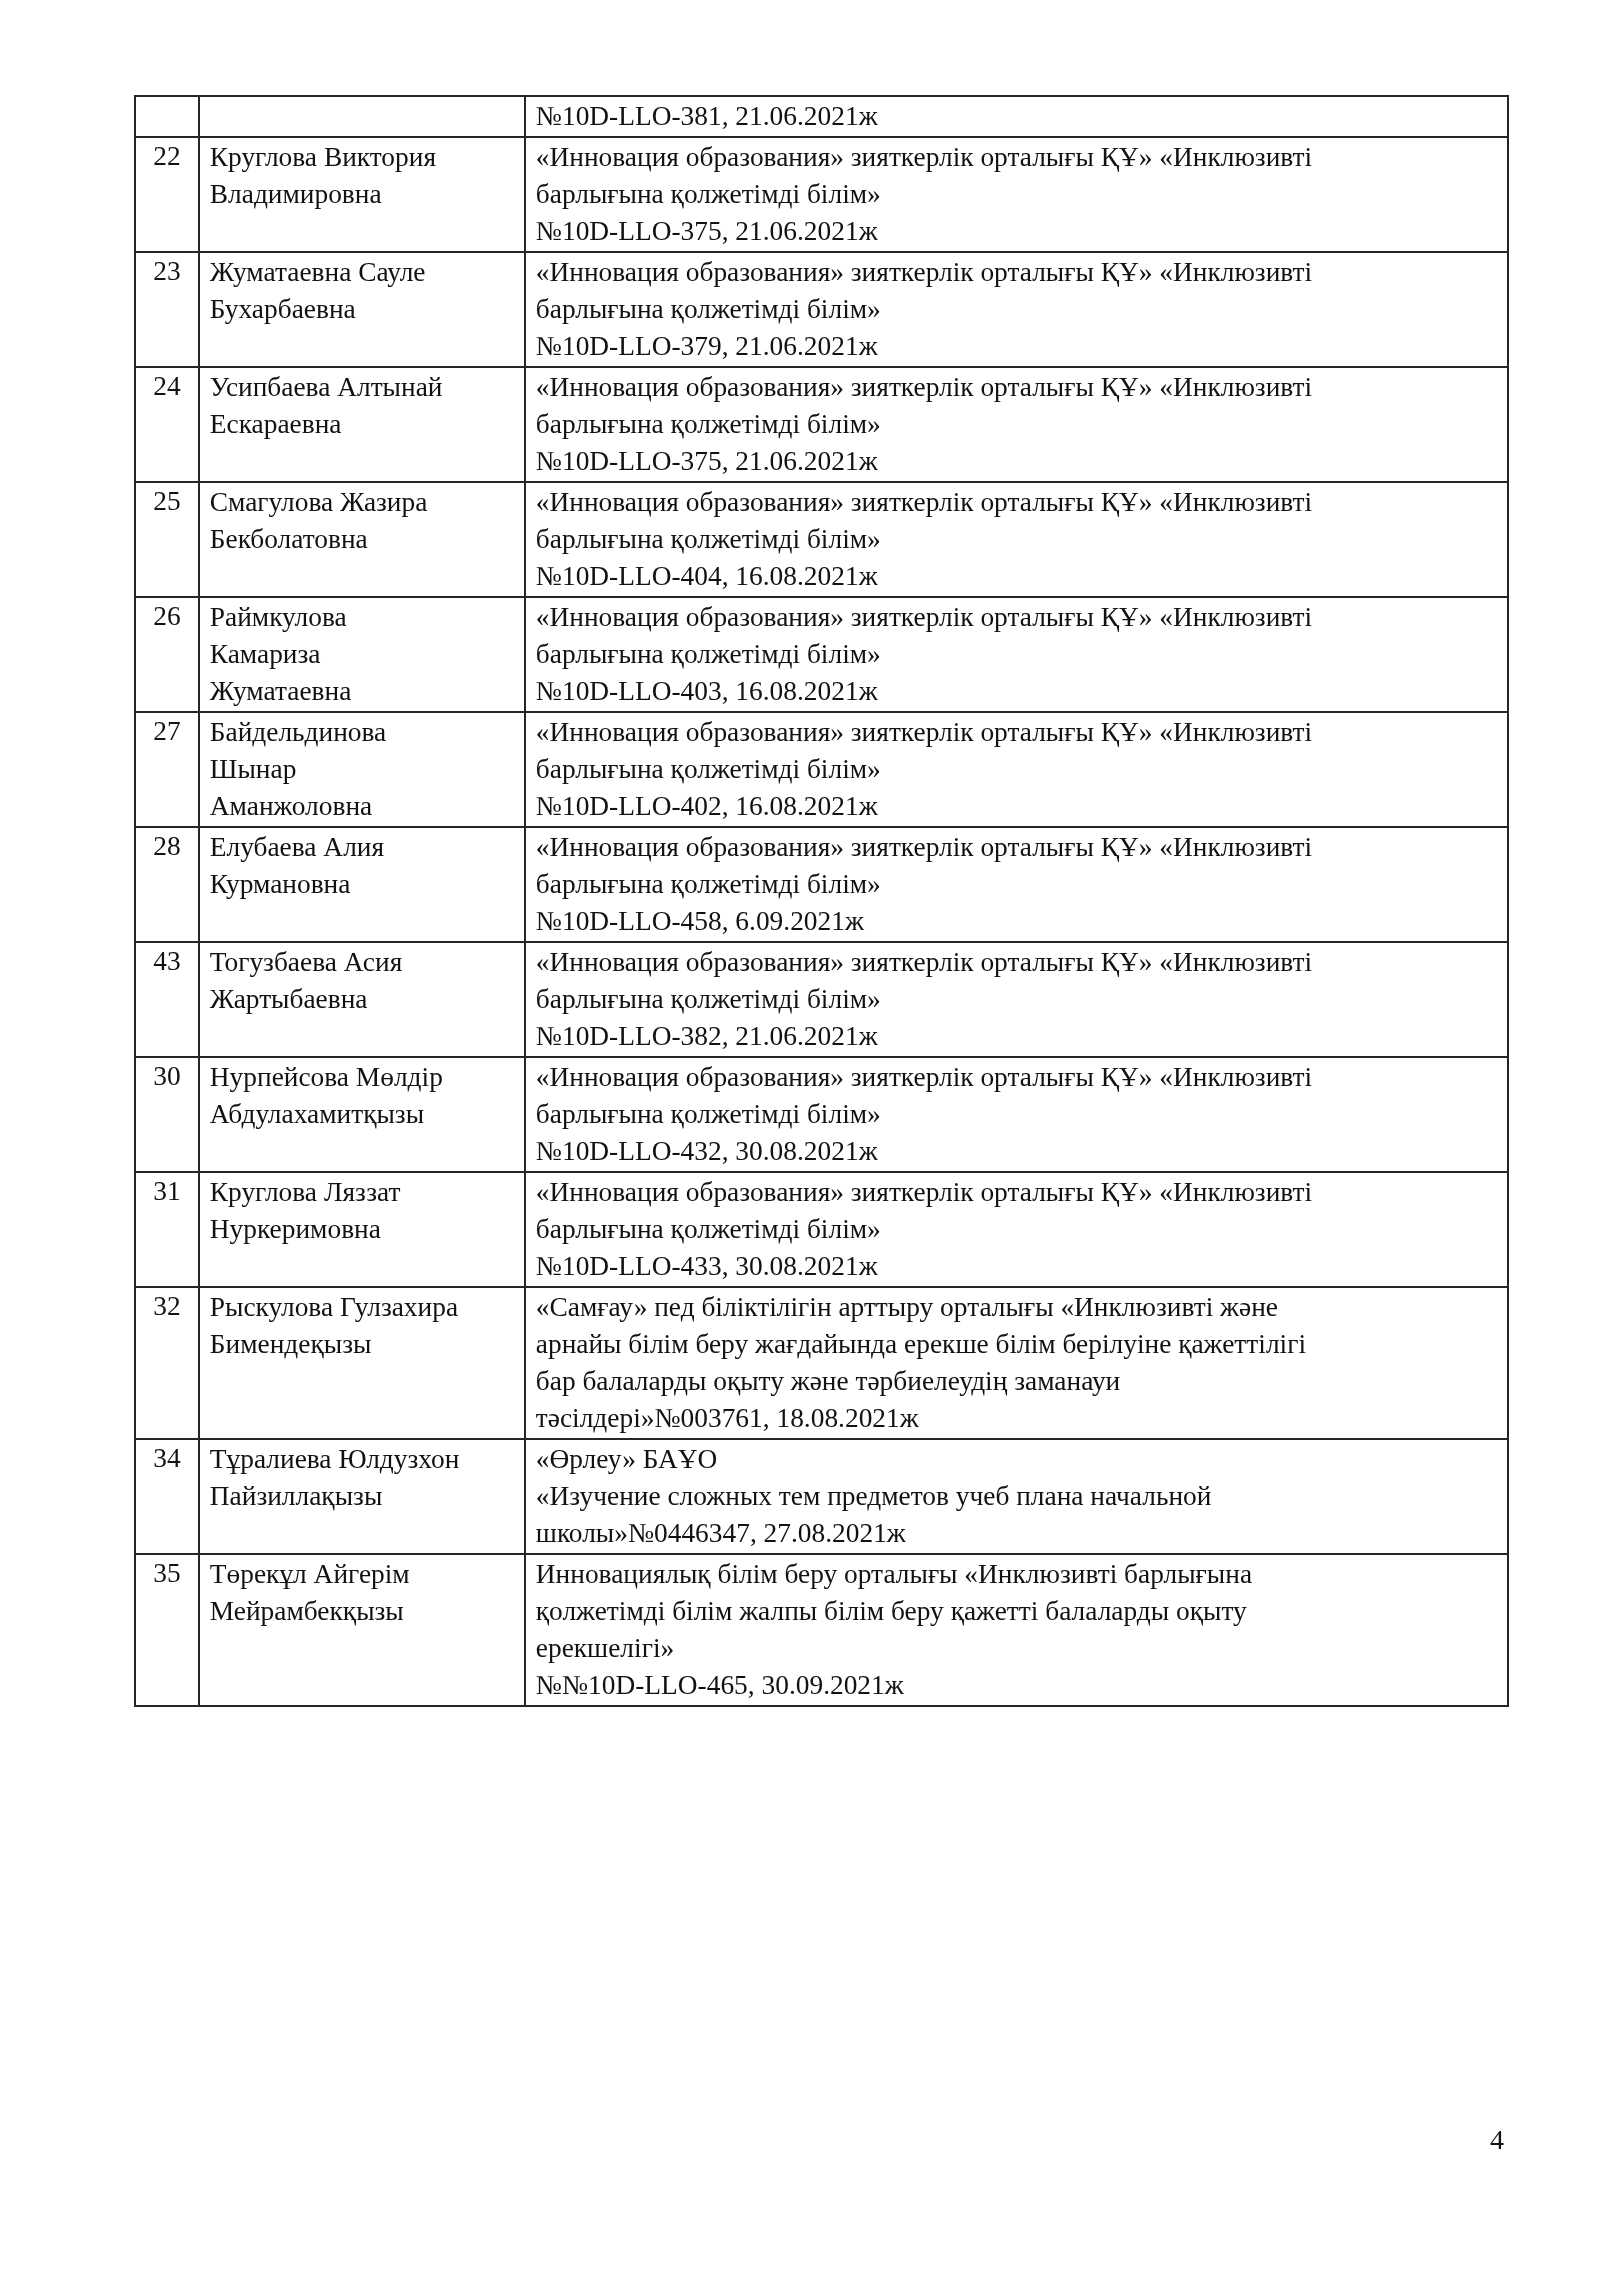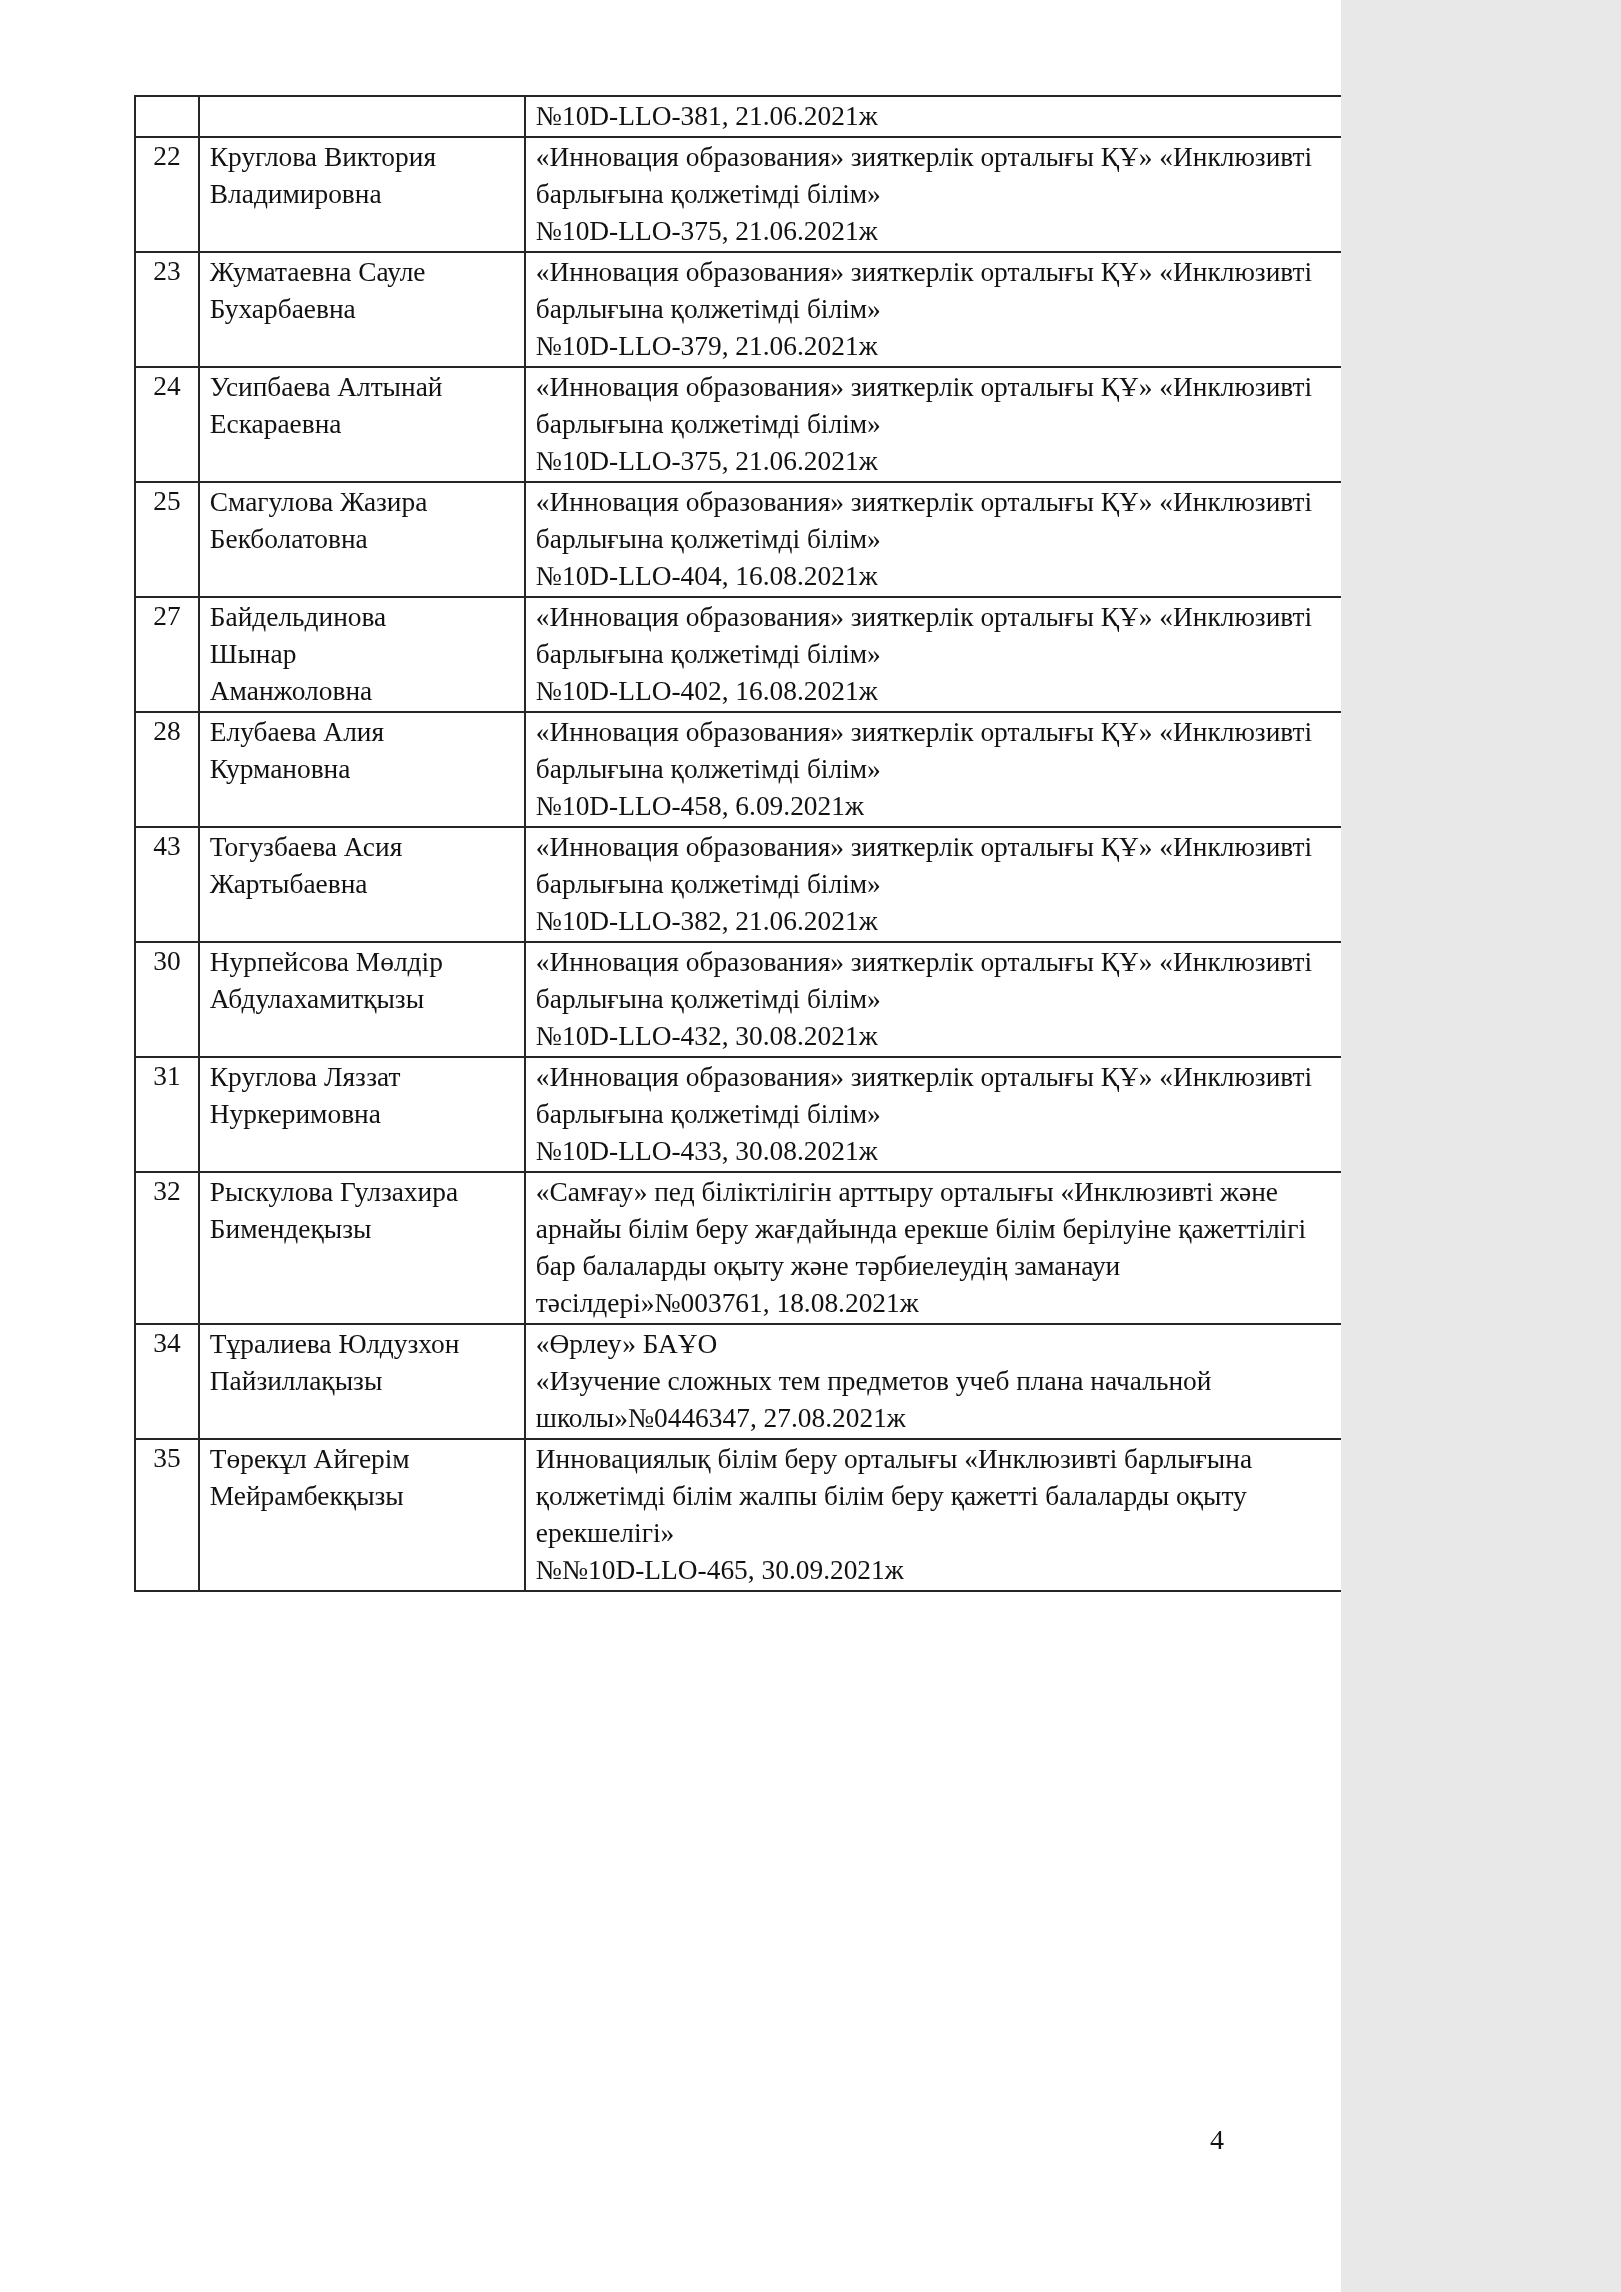--- a/index.html
+++ b/index.html
@@ -2,21 +2,21 @@
 <html><head>
 <meta charset="utf-8">
 <style>
   html, body {
     margin: 0;
     padding: 0;
     background: #e8e8e8;
   }
   .page {
     position: relative;
-    width: 1341px;
+    width: 1621px;
     height: 2293px;
     background: #ffffff;
     font-family: "Liberation Serif", "DejaVu Serif", serif;
     color: #121212;
     overflow: hidden;
   }
   .doc-table {
     position: absolute;
     left: 134px;
     top: 95px;
@@ -93,20 +93,29 @@
         </tr>
         <tr>
           <td class="num">25</td>
           <td>Смагулова Жазира
 Бекболатовна</td>
           <td>«Инновация образования» зияткерлік орталығы ҚҰ» «Инклюзивті
 барлығына қолжетімді білім»
 №10D-LLO-404, 16.08.2021ж</td>
         </tr>
         <tr>
+          <td class="num">26</td>
+          <td>Раймкулова
+Камариза
+Жуматаевна</td>
+          <td>«Инновация образования» зияткерлік орталығы ҚҰ» «Инклюзивті
+барлығына қолжетімді білім»
+№10D-LLO-403, 16.08.2021ж</td>
+        </tr>
+        <tr>
           <td class="num">27</td>
           <td>Байдельдинова
 Шынар
 Аманжоловна</td>
           <td>«Инновация образования» зияткерлік орталығы ҚҰ» «Инклюзивті
 барлығына қолжетімді білім»
 №10D-LLO-402, 16.08.2021ж</td>
         </tr>
         <tr>
           <td class="num">28</td>

